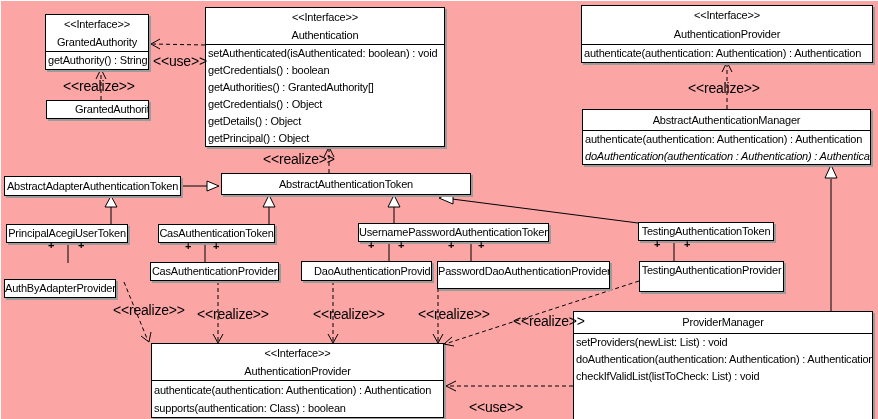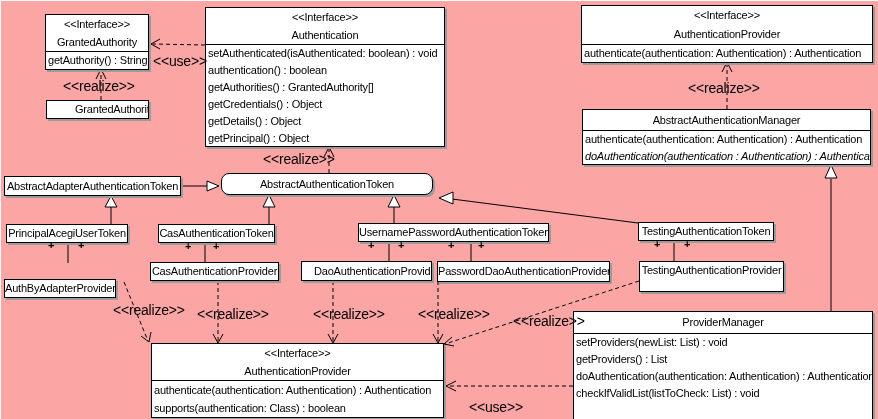--- a/index.html
+++ b/index.html
@@ -99,21 +99,21 @@
 
   <div class="box" style="left:45px;top:99px;width:103px;height:19px;">
     <div class="title" style="line-height:17px;margin-left:28px;">GrantedAuthorityImpl</div>
   </div>
 
   <div class="box" style="left:204px;top:6px;width:240px;height:140px;">
     <div class="title">&lt;&lt;Interface&gt;&gt;</div>
     <div class="title">Authentication</div>
     <div class="sep"></div>
     <div class="m">setAuthenticated(isAuthenticated: boolean) : void</div>
-    <div class="m">authentication() : boolean</div>
+    <div class="m">getCredentials() : boolean</div>
     <div class="m">getAuthorities() : GrantedAuthority[]</div>
     <div class="m">getCredentials() : Object</div>
     <div class="m">getDetails() : Object</div>
     <div class="m">getPrincipal() : Object</div>
   </div>
 
   <div class="box" style="left:580px;top:4px;width:292px;height:58px;">
     <div class="title" style="line-height:19px;">&lt;&lt;Interface&gt;&gt;</div>
     <div class="title" style="line-height:19px;">AuthenticationProvider</div>
     <div class="sep"></div>
@@ -124,21 +124,21 @@
     <div class="title abstract" style="line-height:20px;">AbstractAuthenticationManager</div>
     <div class="sep"></div>
     <div class="m">authenticate(authentication: Authentication) : Authentication</div>
     <div class="m italic">doAuthentication(authentication : Authentication) : Authentication</div>
   </div>
 
   <div class="box" style="left:3px;top:175px;width:177px;height:20px;">
     <div class="title abstract">AbstractAdapterAuthenticationToken</div>
   </div>
 
-  <div class="box" style="left:220px;top:172px;width:212px;height:22px;border-radius:8px;">
+  <div class="box" style="left:220px;top:172px;width:250px;height:22px;">
     <div class="title abstract" style="line-height:20px;">AbstractAuthenticationToken</div>
   </div>
 
   <div class="box" style="left:5px;top:223px;width:122px;height:19px;">
     <div class="title" style="line-height:17px;">PrincipalAcegiUserToken</div>
   </div>
 
   <div class="box" style="left:157px;top:223px;width:117px;height:19px;">
     <div class="title" style="line-height:17px;">CasAuthenticationToken</div>
   </div>
@@ -156,41 +156,40 @@
   </div>
 
   <div class="box" style="left:149px;top:261px;width:129px;height:19px;">
     <div class="title" style="line-height:17px;">CasAuthenticationProvider</div>
   </div>
 
   <div class="box" style="left:300px;top:260px;width:131px;height:20px;padding-left:12px;">
     <div class="title">DaoAuthenticationProvider</div>
   </div>
 
-  <div class="box" style="left:436px;top:260px;width:173px;height:21px;">
+  <div class="box" style="left:436px;top:260px;width:173px;height:28px;">
     <div class="title">PasswordDaoAuthenticationProvider</div>
   </div>
 
   <div class="box" style="left:638px;top:260px;width:145px;height:31px;">
     <div class="title" style="line-height:17px;">TestingAuthenticationProvider</div>
   </div>
 
   <div class="box" style="left:150px;top:342px;width:293px;height:75px;">
     <div class="title">&lt;&lt;Interface&gt;&gt;</div>
     <div class="title">AuthenticationProvider</div>
     <div class="sep"></div>
     <div class="m" style="line-height:18px;">authenticate(authentication: Authentication) : Authentication</div>
     <div class="m" style="line-height:18px;">supports(authentication: Class) : boolean</div>
   </div>
 
   <div class="box" style="left:572px;top:310px;width:300px;height:136px;">
     <div class="title" style="line-height:21px;">ProviderManager</div>
     <div class="sep"></div>
     <div class="m">setProviders(newList: List) : void</div>
-    <div class="m">getProviders() : List</div>
     <div class="m">doAuthentication(authentication: Authentication) : Authentication</div>
     <div class="m">checkIfValidList(listToCheck: List) : void</div>
   </div>
 
   <span class="lbl" style="left:152px;top:52px;">&lt;&lt;use&gt;&gt;</span>
   <span class="lbl" style="left:62px;top:77px;">&lt;&lt;realize&gt;&gt;</span>
   <span class="lbl" style="left:262px;top:150px;">&lt;&lt;realize&gt;&gt;</span>
   <span class="lbl" style="left:687px;top:79px;">&lt;&lt;realize&gt;&gt;</span>
   <span class="lbl" style="left:112px;top:301px;">&lt;&lt;realize&gt;&gt;</span>
   <span class="lbl" style="left:196px;top:305px;">&lt;&lt;realize&gt;&gt;</span>

